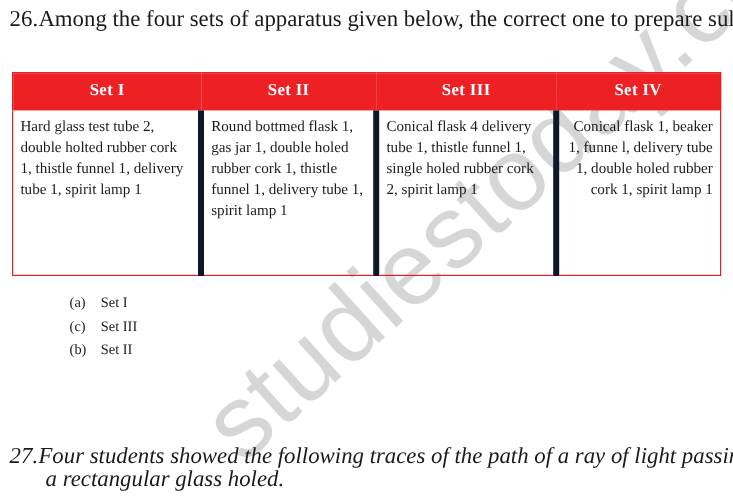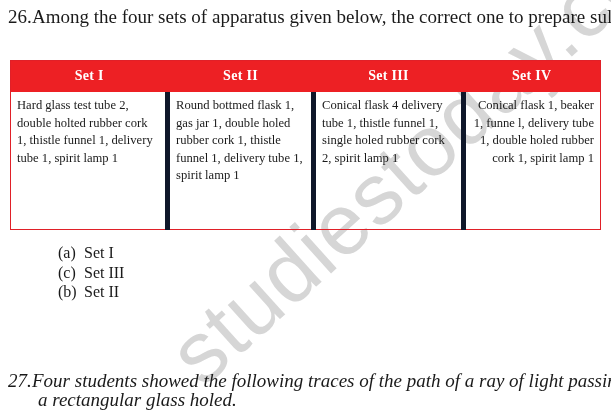--- a/index.html
+++ b/index.html
@@ -115,21 +115,21 @@
 
   .cell-text { display: block; }
 
   
   #options {
     position: absolute;
     left: 58px;
     top: 243px;
   }
   .opt-row {
-    font-size: 16px;
+    font-size: 12px;
     line-height: 19.5px;
     white-space: nowrap;
   }
   .opt-key {
     display: inline-block;
     width: 26px;
   }
 </style>
 </head>
 <body>

